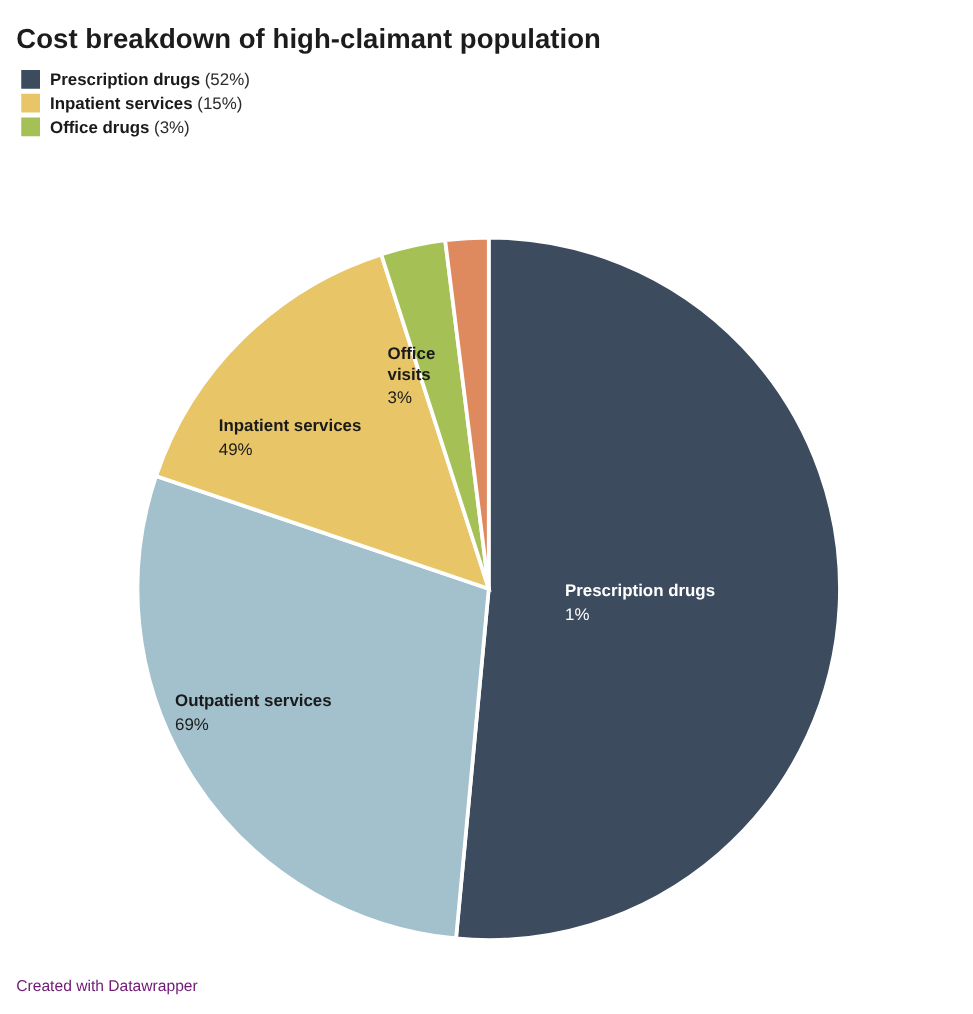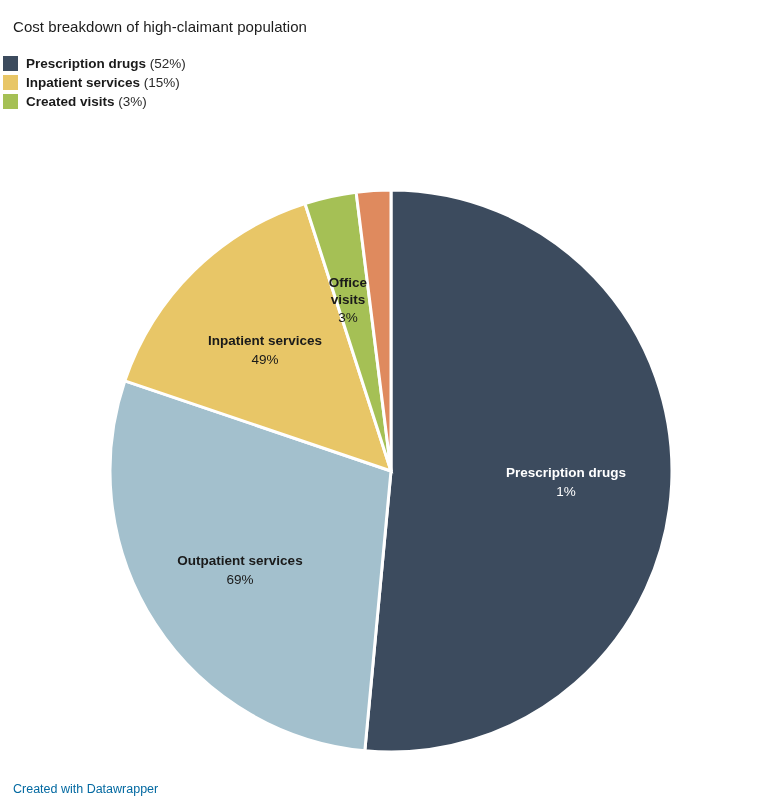--- a/index.html
+++ b/index.html
@@ -22,31 +22,31 @@
     top: 0;
     width: 778px;
     height: 811px;
   }
 
   
   .chart-title {
     position: absolute;
     left: 13px;
     top: 18px;
-    font-size: 15px;
-    font-weight: 400;
+    font-size: 22px;
+    font-weight: 700;
     color: #1c1c1c;
     letter-spacing: 0.05px;
     white-space: nowrap;
   }
 
   
   .legend {
     position: absolute;
-    left: 3px;
+    left: 17px;
     top: 54px;
     width: 520px;
   }
   .legend-row {
     display: flex;
     align-items: center;
     height: 19px;
   }
   .legend-swatch {
     width: 15px;
@@ -83,21 +83,20 @@
   }
   .pie-slice {
     stroke: #ffffff;
     stroke-width: 3;
     stroke-linejoin: miter;
   }
 
   
   .slice-label {
     position: absolute;
-    text-align: center;
     line-height: 19px;
     pointer-events: none;
   }
   .slice-label .lbl-name {
     display: block;
     font-size: 13.5px;
     font-weight: 700;
   }
   .slice-label .lbl-val {
     display: block;
@@ -130,21 +129,21 @@
   #label-office .lbl-name {
     line-height: 17px;
   }
 
   
   .chart-footer {
     position: absolute;
     left: 13px;
     top: 782px;
     font-size: 12.5px;
-    color: #0369a1;
+    color: #701a75;
     font-weight: 400;
     white-space: nowrap;
   }
 </style>
 </head>
 <body>
 
 <div class="chart-root">
 
   <div class="chart-title">Cost breakdown of high-claimant population</div>
@@ -153,21 +152,21 @@
     <div class="legend-row">
       <span class="legend-swatch" style="background:#3c4b5e"></span>
       <span class="legend-text"><span class="legend-name">Prescription drugs</span> <span class="legend-pct">(52%)</span></span>
     </div>
     <div class="legend-row">
       <span class="legend-swatch" style="background:#e8c667"></span>
       <span class="legend-text"><span class="legend-name">Inpatient services</span> <span class="legend-pct">(15%)</span></span>
     </div>
     <div class="legend-row">
       <span class="legend-swatch" style="background:#a5c055"></span>
-      <span class="legend-text"><span class="legend-name">Created visits</span> <span class="legend-pct">(3%)</span></span>
+      <span class="legend-text"><span class="legend-name">Office drugs</span> <span class="legend-pct">(3%)</span></span>
     </div>
   </div>
 
   <div class="pie-wrap">
     <svg class="pie-svg" width="778" height="811" viewBox="0 0 778 811">
       <g id="pie-slices">
           <path d="M 391 471 L 391.00 190.00 A 281 281 0 1 1 364.82 750.78 Z" fill="#3c4b5e" class="pie-slice" stroke="#ffffff"></path>
           <path d="M 391 471 L 364.82 750.78 A 281 281 0 0 1 124.85 380.85 Z" fill="#a3c0cd" class="pie-slice" stroke="#ffffff"></path>
           <path d="M 391 471 L 124.85 380.85 A 281 281 0 0 1 305.00 203.48 Z" fill="#e8c667" class="pie-slice" stroke="#ffffff"></path>
           <path d="M 391 471 L 305.00 203.48 A 281 281 0 0 1 356.13 192.17 Z" fill="#a5c055" class="pie-slice" stroke="#ffffff"></path>

